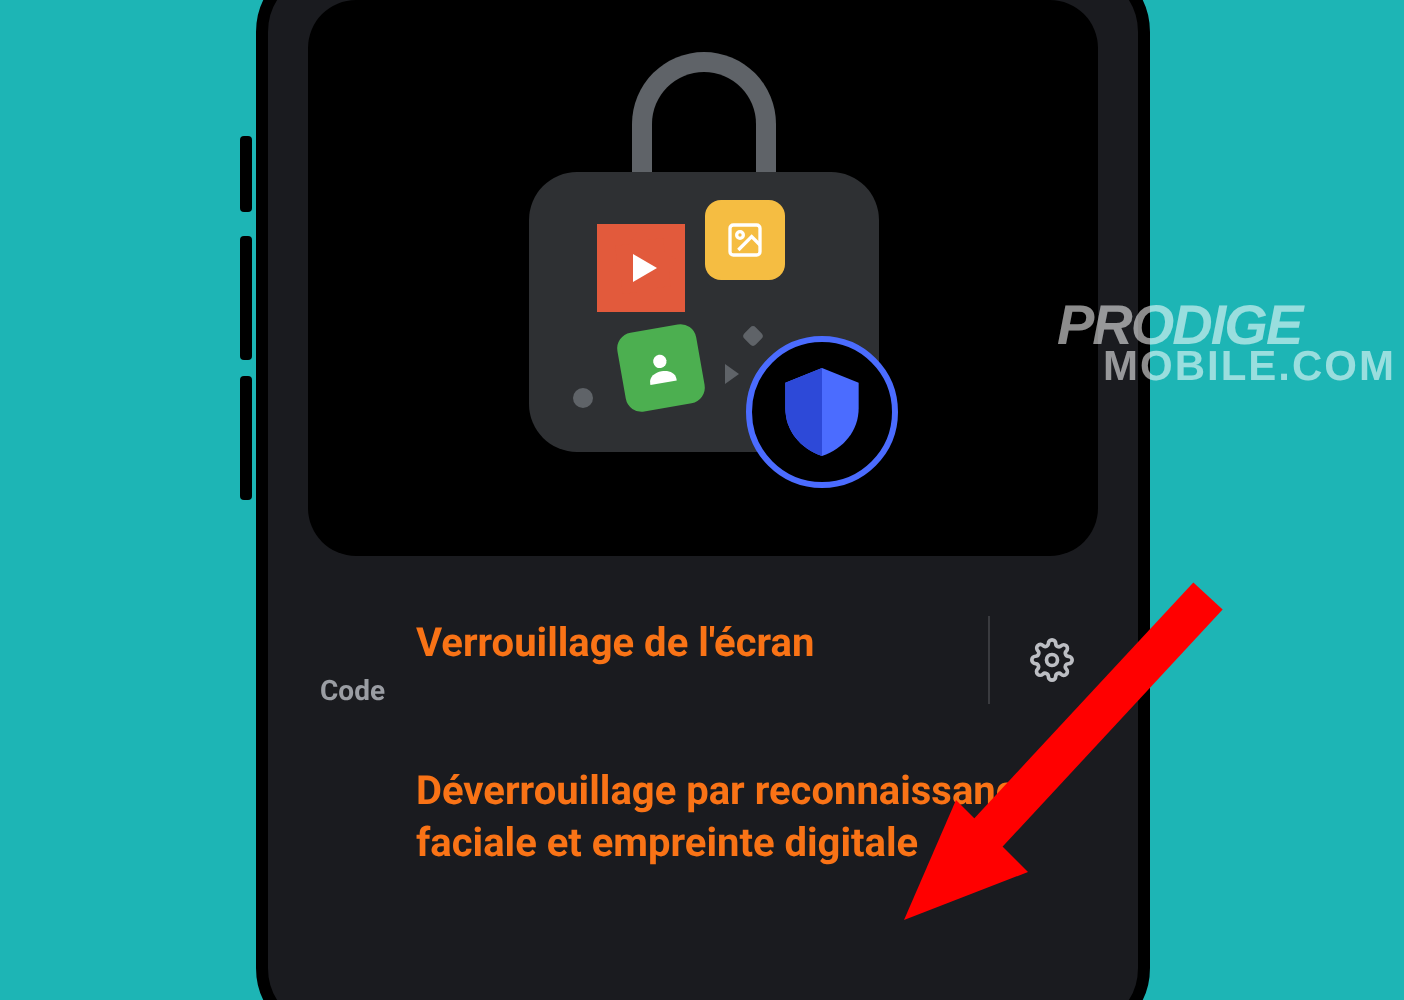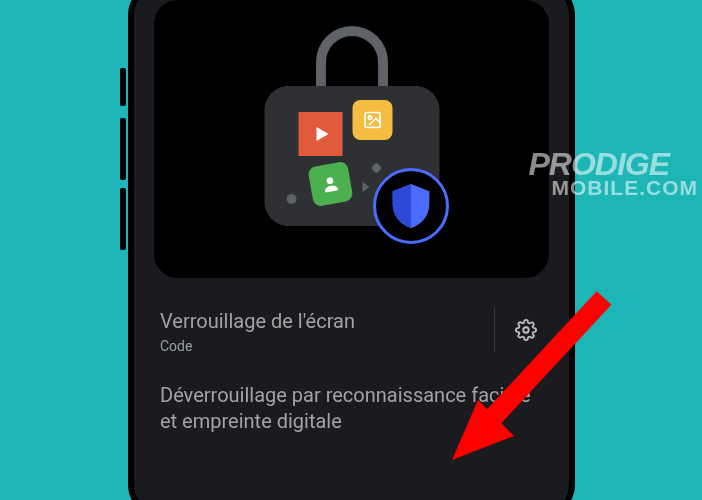--- a/index.html
+++ b/index.html
@@ -125,30 +125,31 @@
 
   .settings-list { padding: 22px 6px 0 6px; }
   .setting-row {
     display: flex;
     align-items: flex-start;
     justify-content: space-between;
     padding: 8px 0 20px 0;
   }
   .setting-text { flex: 1; padding-right: 12px; }
   .setting-title {
-    color: #a3a3a3;
+    color: #f97316;
     font-size: 20px;
-    font-weight: 400;
+    font-weight: 700;
     line-height: 1.3;
     margin-bottom: 4px;
+    margin-left: 48px;
   }
   .setting-sub {
     color: #9a9da3;
     font-size: 14px;
-    font-weight: 400;
+    font-weight: 700;
   }
   .setting-action {
     padding-left: 14px;
     border-left: 1px solid #3a3b3f;
     height: 44px;
     display: flex;
     align-items: center;
   }
   .gear-btn {
     width: 34px; height: 34px;
@@ -165,21 +166,21 @@
     text-align: left;
     font-family: Arial, sans-serif;
     font-weight: 900;
     font-style: italic;
     color: rgba(255,255,255,0.55);
     letter-spacing: -1px;
     line-height: 0.9;
     pointer-events: none;
     user-select: none;
   }
-  .watermark .l1 { font-size: 32px; }
+  .watermark .l1 { font-size: 28px; }
   .watermark .l2 { font-size: 21px; letter-spacing: 1px; margin-left: 23px; font-style: normal;}
 
   .arrow-annotation {
     position: absolute;
     left: 444px;
     top: 278px;
     pointer-events: none;
   }
 </style>
 </head>

